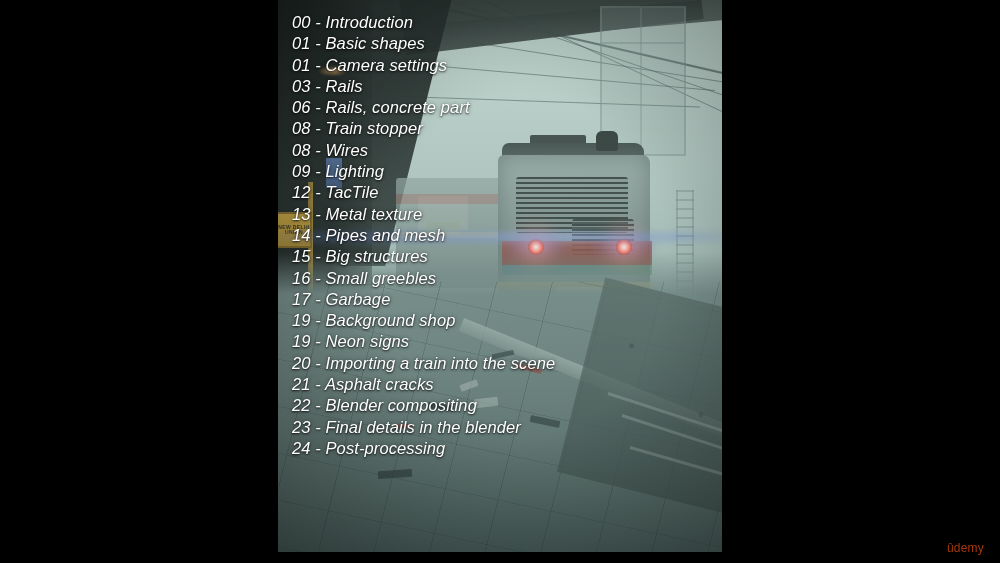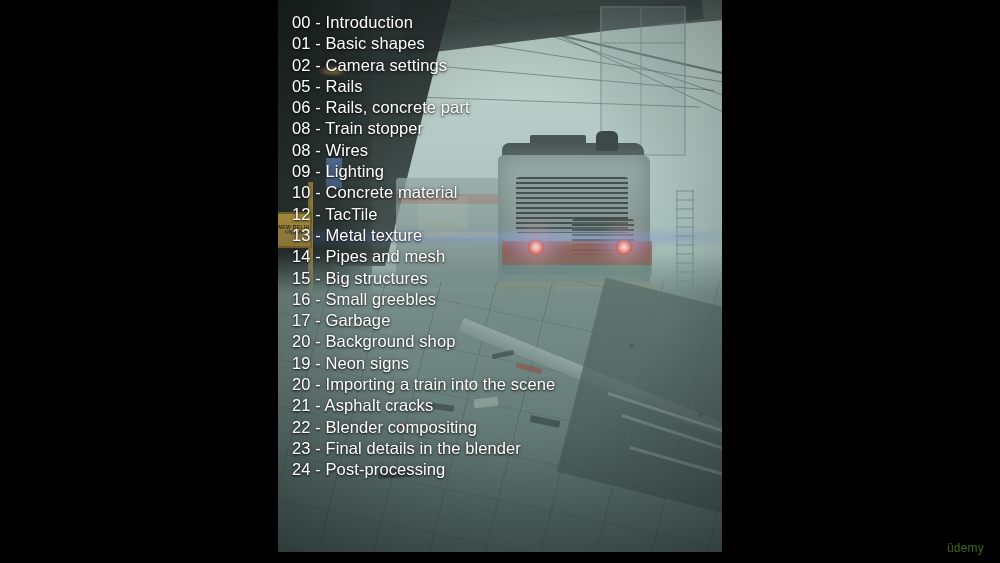--- a/index.html
+++ b/index.html
@@ -337,26 +337,27 @@
   }
   .chap {
     font-size:16.5px;
     line-height:21.3px;
     color:#ffffff;
     white-space:nowrap;
     font-family:"Liberation Sans", sans-serif;
     font-weight:400;
     letter-spacing:.1px;
     text-shadow:0 1px 2px rgba(0,0,0,.75), 0 0 4px rgba(0,0,0,.45);
+    font-style:italic;
   }
 
   
   #udemy {
     position:absolute; right:16px; bottom:8px;
-    color:#4d7c0f; font-size:12px;
+    color:#c2410c; font-size:12px;
     letter-spacing:.2px;
     font-family:"Liberation Sans", sans-serif;
     opacity:.85;
     z-index:60;
   }
 </style>
 </head>
 <body>
 
 <div id="stage">
@@ -430,34 +431,33 @@
     <div class="debris" style="left:252px; top:418px; width:30px; height:7px; transform:rotate(12deg);"></div>
     <div class="debris" style="left:100px; top:470px; width:34px; height:8px; transform:rotate(-4deg);"></div>
 
     <div class="anaflare"></div>
     <div class="fog"></div>
     <div class="vignette"></div>
 
     <div id="chapters">
         <div class="chap">00 - Introduction</div>
         <div class="chap">01 - Basic shapes</div>
-        <div class="chap">02 - Camera settings</div>
-        <div class="chap">05 - Rails</div>
+        <div class="chap">01 - Camera settings</div>
+        <div class="chap">03 - Rails</div>
         <div class="chap">06 - Rails, concrete part</div>
         <div class="chap">08 - Train stopper</div>
         <div class="chap">08 - Wires</div>
         <div class="chap">09 - Lighting</div>
-        <div class="chap">10 - Concrete material</div>
         <div class="chap">12 - TacTile</div>
         <div class="chap">13 - Metal texture</div>
         <div class="chap">14 - Pipes and mesh</div>
         <div class="chap">15 - Big structures</div>
         <div class="chap">16 - Small greebles</div>
         <div class="chap">17 - Garbage</div>
-        <div class="chap">20 - Background shop</div>
+        <div class="chap">19 - Background shop</div>
         <div class="chap">19 - Neon signs</div>
         <div class="chap">20 - Importing a train into the scene</div>
         <div class="chap">21 - Asphalt cracks</div>
         <div class="chap">22 - Blender compositing</div>
         <div class="chap">23 - Final details in the blender</div>
         <div class="chap">24 - Post-processing</div>
       </div>
 
   </div>
 

